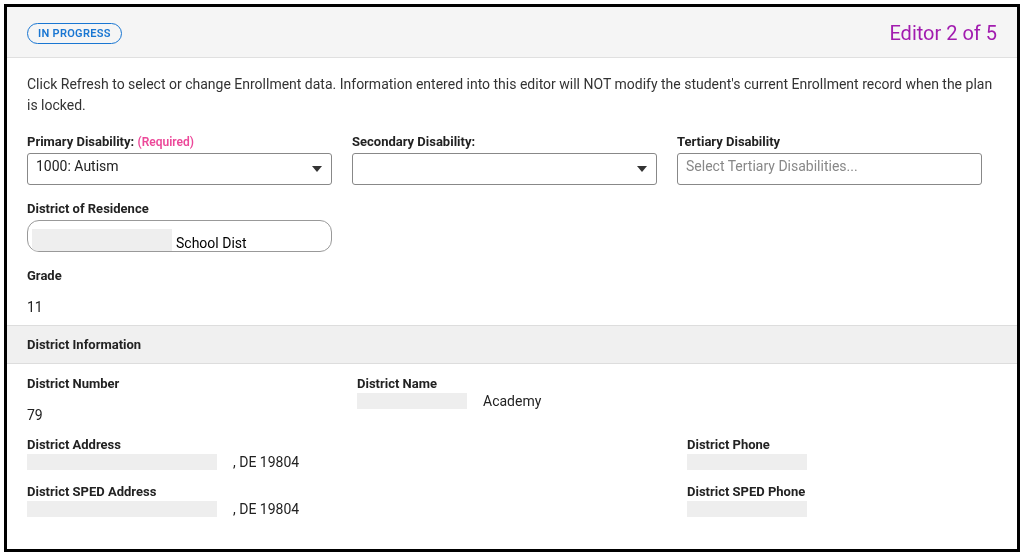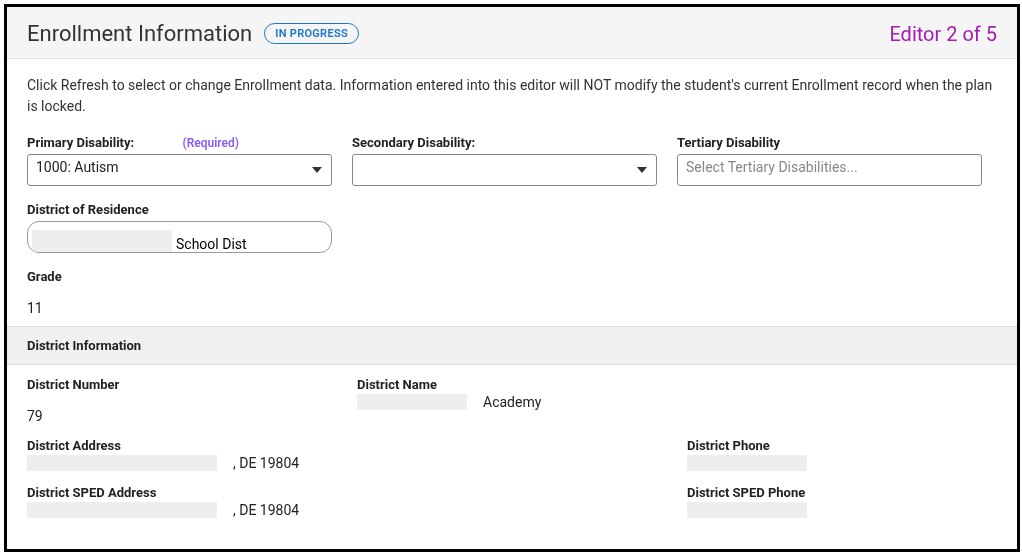--- a/index.html
+++ b/index.html
@@ -66,24 +66,23 @@
       flex: 1;
     }
     .form-group.third { width: 305px; flex: 0 0 305px; }
     .label {
       font-size: 13px;
       font-weight: 700;
       color: #222;
       margin-bottom: 4px;
     }
     .required {
-      color: #8b5cf6;
+      color: #ec4899;
       font-weight: 600;
       font-size: 12px;
-      margin-left: 45px;
     }
     .select-wrap {
       position: relative;
       width: 100%;
     }
     .select-input, .text-input {
       width: 100%;
       height: 32px;
       border: 1px solid #888;
       border-radius: 3px;
@@ -140,21 +139,20 @@
     .info-value-line .redacted.phone { height: 16px; width: 120px; }
     .info-value-line .text { font-size: 14px; color: #222; }
     .grade-block { margin-bottom: 10px; }
   </style>
 </head>
 <body>
 
 <div class="outer-border">
   <div class="header-bar">
     <div class="header-left">
-      <span class="page-title">Enrollment Information</span>
       <span class="status-badge">IN PROGRESS</span>
     </div>
     <span class="editor-counter">Editor 2 of 5</span>
   </div>
 
   <div class="content">
     <p class="intro-text">Click Refresh to select or change Enrollment data. Information entered into this editor will NOT modify the student's current Enrollment record when the plan is locked.</p>
 
     <div class="form-row">
       <div class="form-group third">

